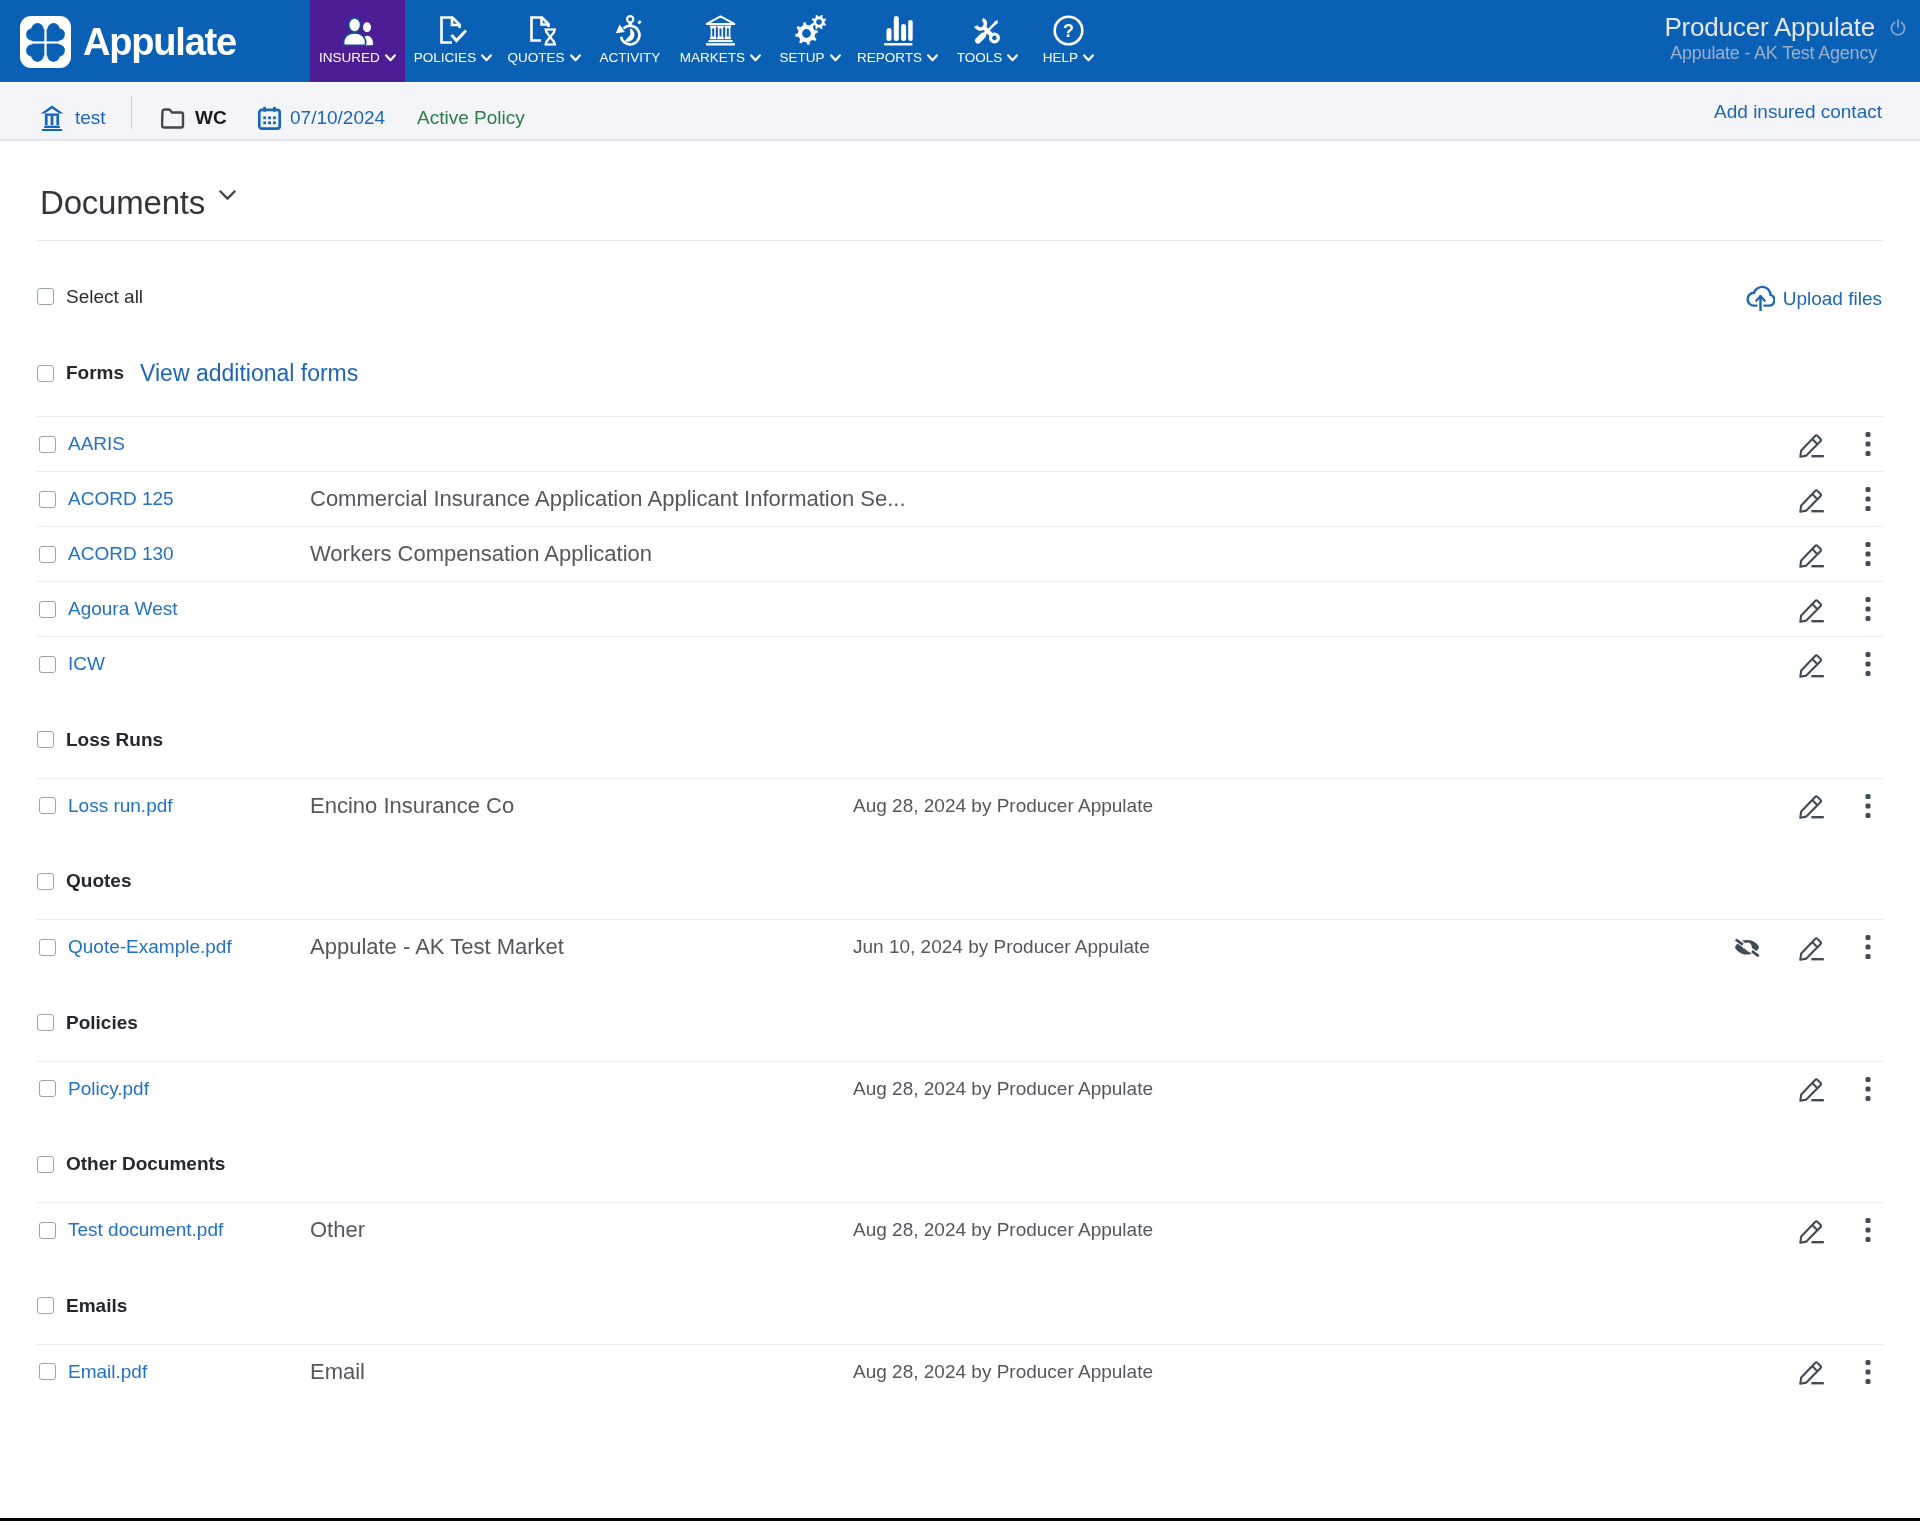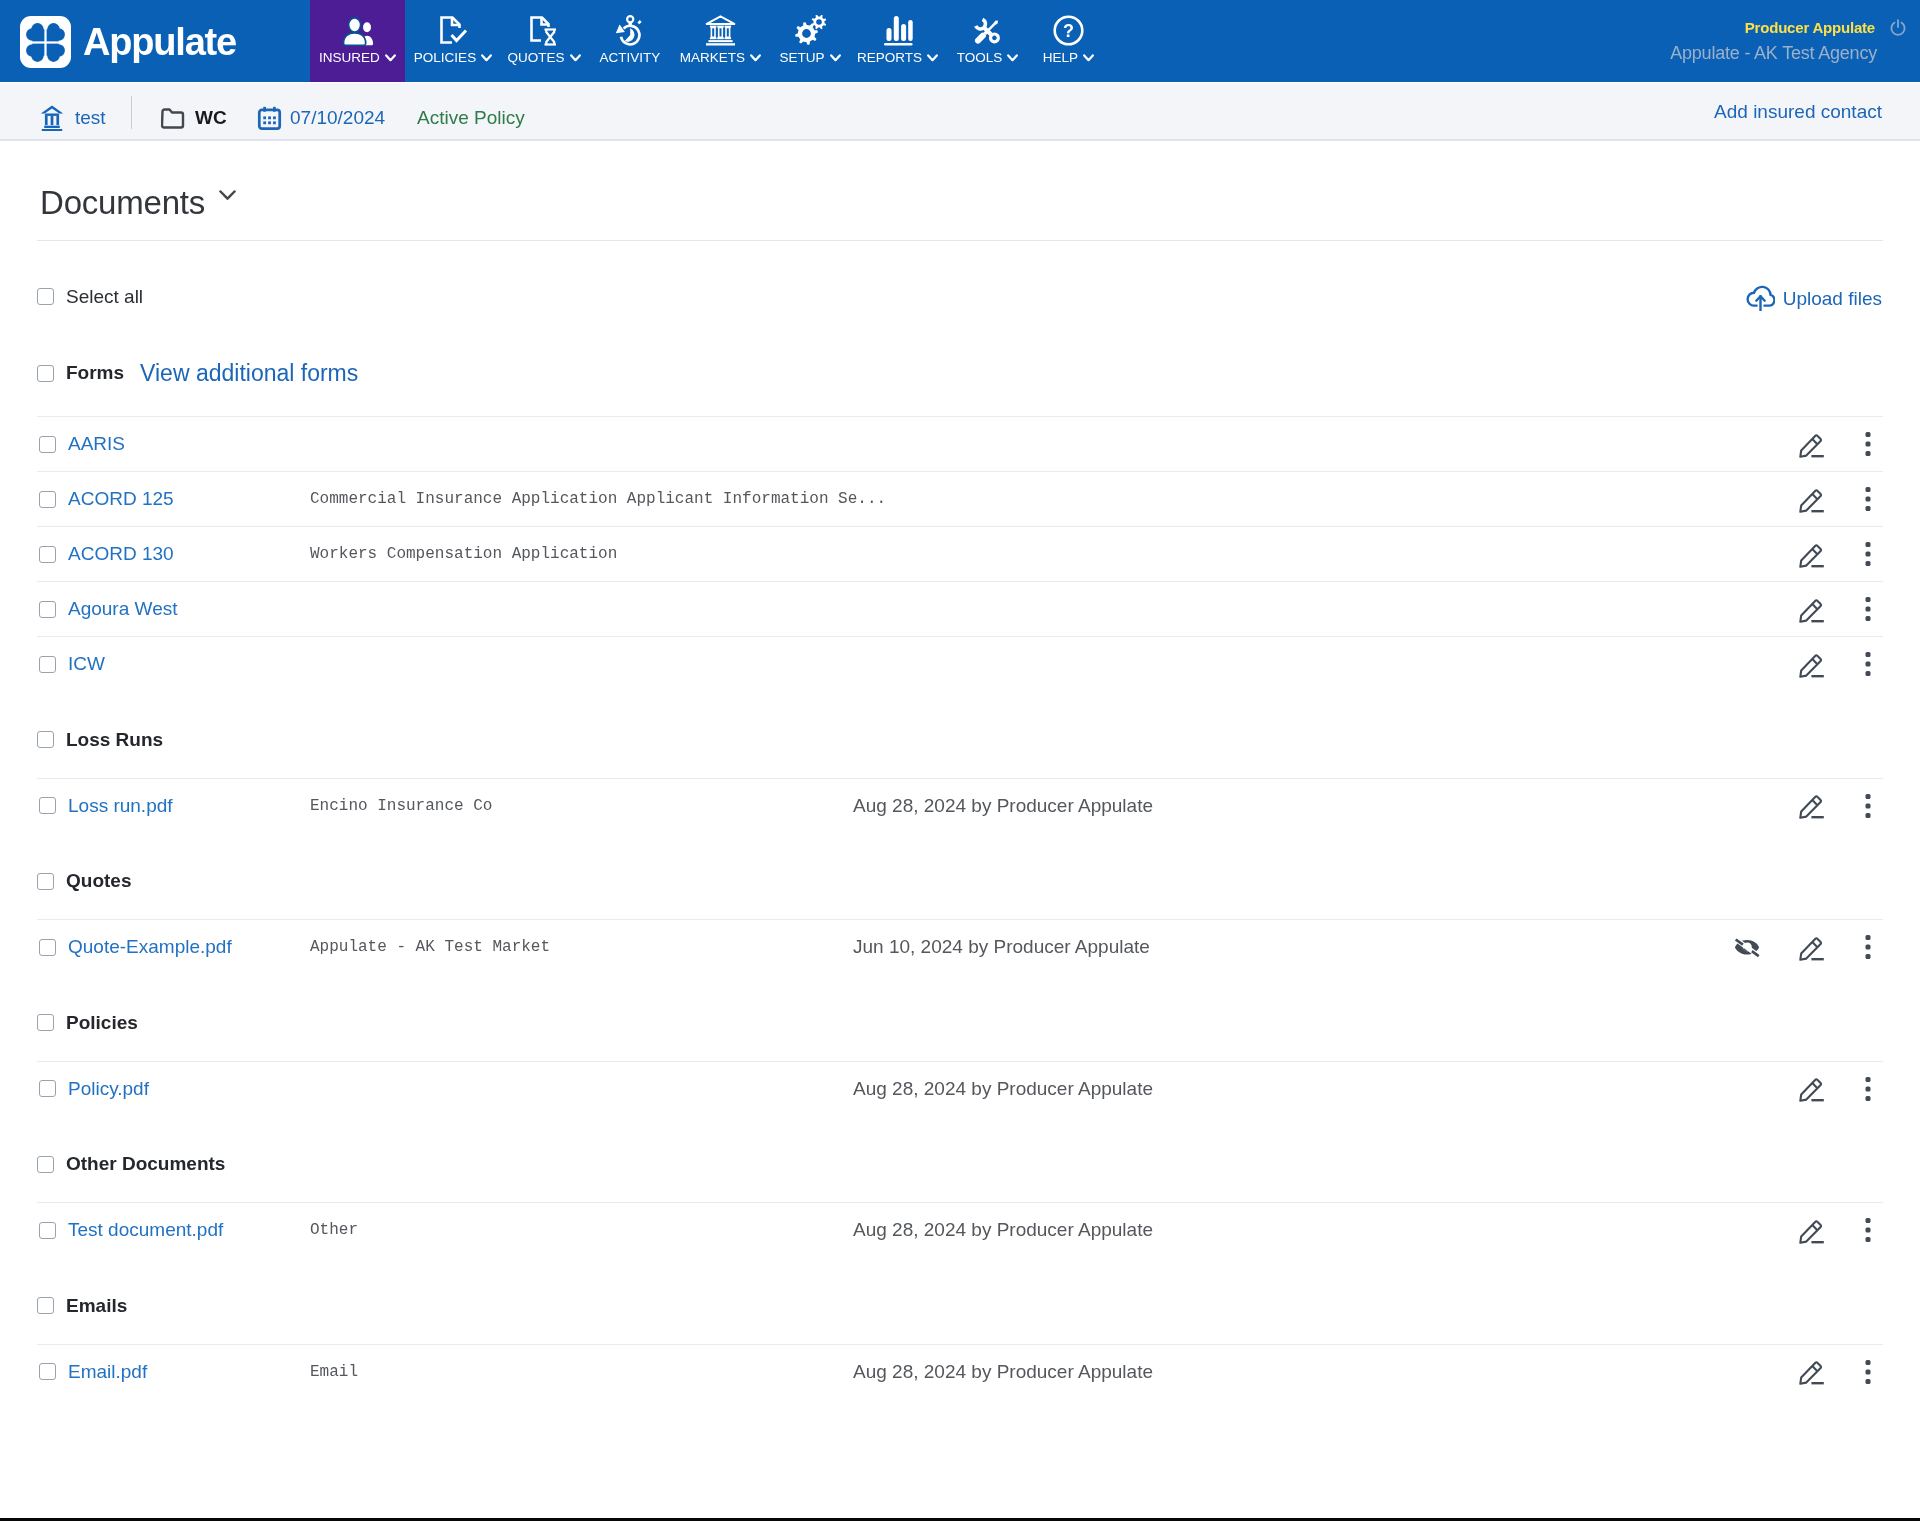--- a/index.html
+++ b/index.html
@@ -12,21 +12,21 @@
 .logo-text { color:#fff; font-size:38px; font-weight:600; margin-left:12px; letter-spacing:-1.2px; }
 
 .nav { position:absolute; left:310px; top:0; height:82px; display:flex; }
 .nav-item { height:82px; display:flex; flex-direction:column; align-items:center; justify-content:flex-start; padding-top:15px; color:#fff; }
 .nav-item.active { background:#4c1d95; }
 .nav-ico { height:31px; display:flex; align-items:center; justify-content:center; }
 .nav-label { font-size:13.5px; margin-top:4px; display:flex; align-items:center; white-space:nowrap; letter-spacing:0px; }
 .nav-label svg { margin-left:5px; }
 
 .userbox { position:absolute; right:14px; top:15px; text-align:right; }
-.user-name { color:#fde047; font-size:15px; font-weight:bold; display:flex; align-items:center; justify-content:flex-end; letter-spacing:-0.2px; height:24px; }
+.user-name { color:#e5e5e5; font-size:26px; font-weight:normal; display:flex; align-items:center; justify-content:flex-end; letter-spacing:-0.2px; height:24px; }
 .user-name svg { margin-left:15px; }
 .user-agency { color:#9cb0c9; font-size:18px; margin-top:4px; margin-right:29px; letter-spacing:-0.2px; }
 
 
 .crumbbar { position:relative; height:58px; background:#f4f5f8; margin-top:1px; border-bottom:2px solid #e1e4ee; }
 .crumb-abs { position:absolute; top:0; height:70px; display:flex; align-items:center; }
 .crumb-sep { position:absolute; left:131px; top:13px; width:1px; height:33px; background:#c9cdd3; }
 .crumb-blue { color:#1c66b8; font-size:19px; }
 .crumb-green { color:#2e7b49; font-size:19px; }
 .crumb-black { color:#1a1a1a; font-size:19px; font-weight:bold; }
@@ -45,21 +45,21 @@
 .selectall { margin-top:41.5px; height:28px; }
 .selectall .lbl { font-size:19px; color:#2b2e33; margin-left:12px; }
 .secthead { height:28px; }
 .secthead .lbl { font-size:19px; font-weight:bold; color:#24272c; margin-left:12px; }
 .secthead .link { font-size:23px; color:#1c66b8; margin-left:16px; }
 .sect-forms { margin-top:48.5px; margin-bottom:29px; }
 .sect { margin-top:34.5px; margin-bottom:24px; }
 .item { height:55px; border-top:1px solid #e9ebf1; position:relative; display:flex; align-items:center; }
 .item .cb { margin:0 0 0 2px; }
 .item .name { font-size:19px; color:#2272c3; margin-left:12px; }
-.item .desc { position:absolute; left:273px; font-size:16px; color:#54575c;font-family:Liberation Mono, monospace; }
+.item .desc { position:absolute; left:273px; font-size:22px; color:#54575c; }
 .item .date { position:absolute; left:816px; font-size:19px; color:#54575c; }
 .item .icons { position:absolute; right:0; display:flex; align-items:center; }
 .uploadfiles { position:absolute; right:38px; top:286px; display:flex; align-items:center; color:#1c66b8; font-size:19px; }
 .uploadfiles svg { margin-right:9px; }
 
 .footer { position:absolute; left:0; bottom:0; width:1920px; height:3px; background:#070708; }
 </style>
 </head>
 <body>
 <div class="topbar">

